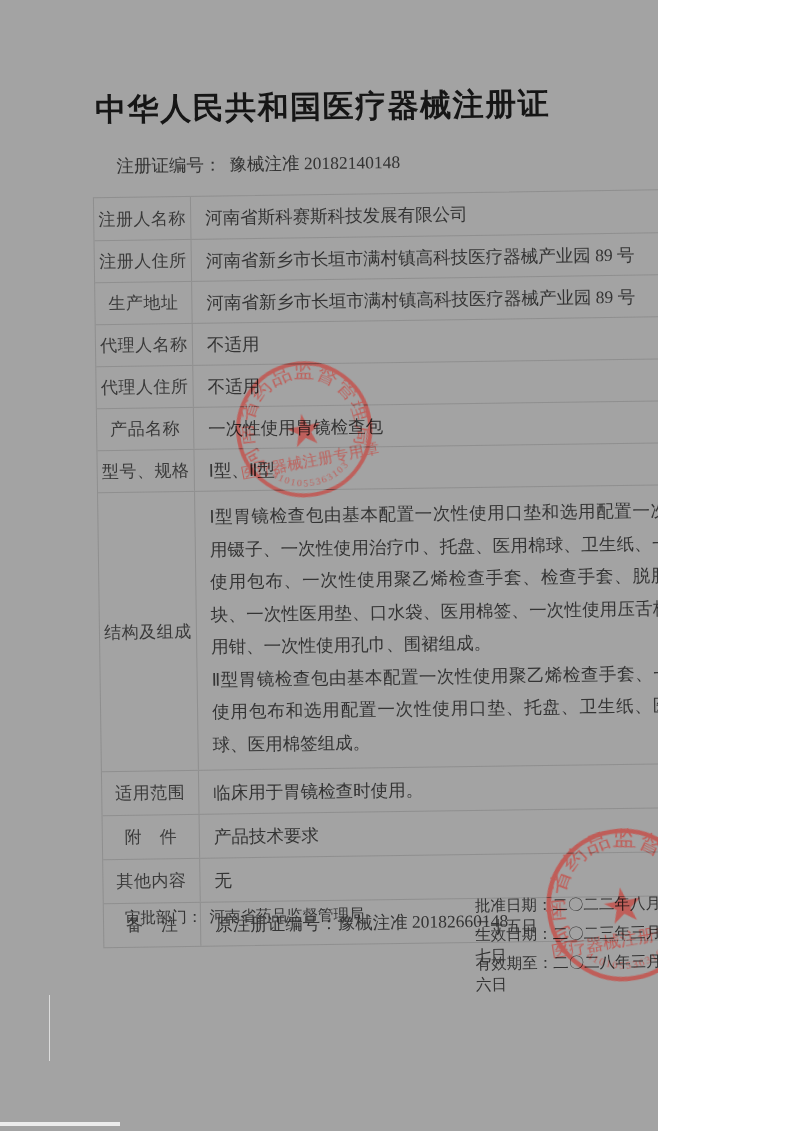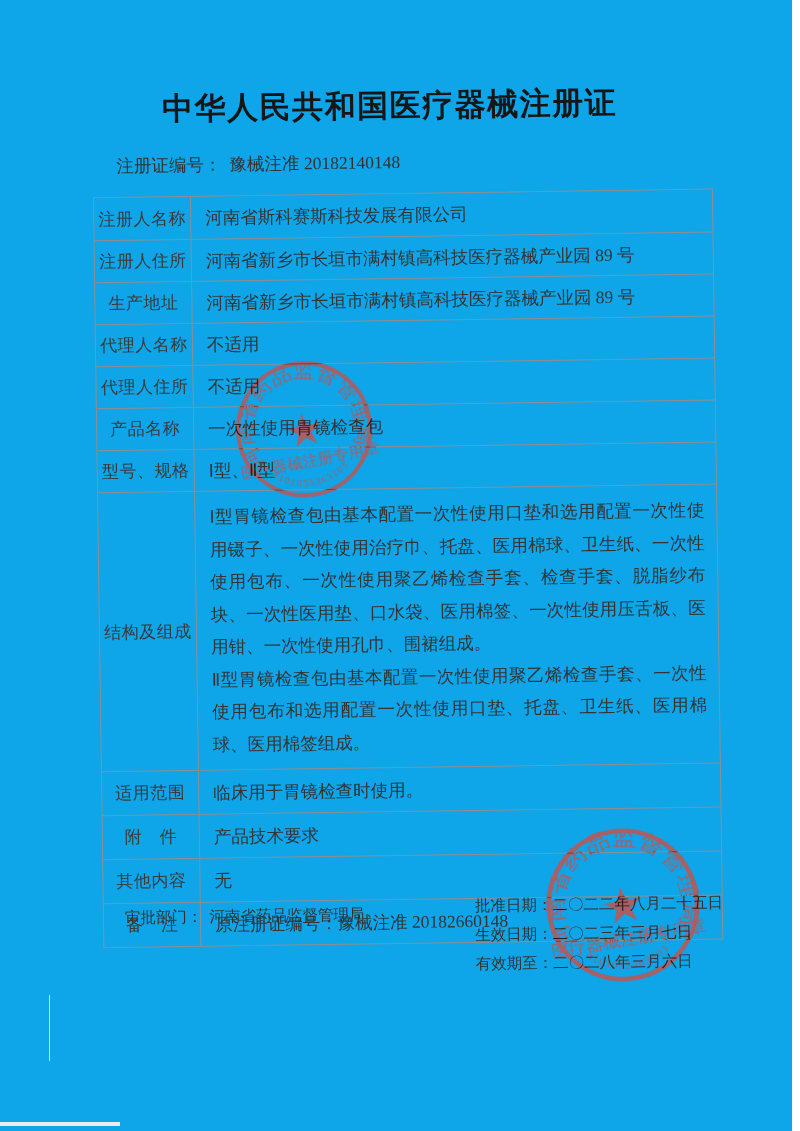--- a/index.html
+++ b/index.html
@@ -1,18 +1,18 @@
 <!DOCTYPE html>
 <html><head>
 <meta charset="utf-8">
 <style>
   html,body { margin:0; padding:0; background:#ffffff; }
   .page {
-    position:relative; width:792px; height:1131px;
-    background:#0ea5e9; overflow:hidden;
+    position:relative; width:658px; height:1131px;
+    background:#a3a3a3; overflow:hidden;
     font-family:"Liberation Serif", serif; color:#383838;
   }
   .sheet { position:absolute; inset:0; transform:rotate(-0.8deg); transform-origin:400px 560px; }
 
   .title {
     position:absolute; top:85px; left:0; width:100%;
     text-align:center; font-family:"Liberation Sans", sans-serif;
     font-size:31px; font-weight:bold; color:#161616; letter-spacing:1.5px;
   }
   .cert-line { position:absolute; top:150px; left:122px; font-size:17.5px; color:#333; }

